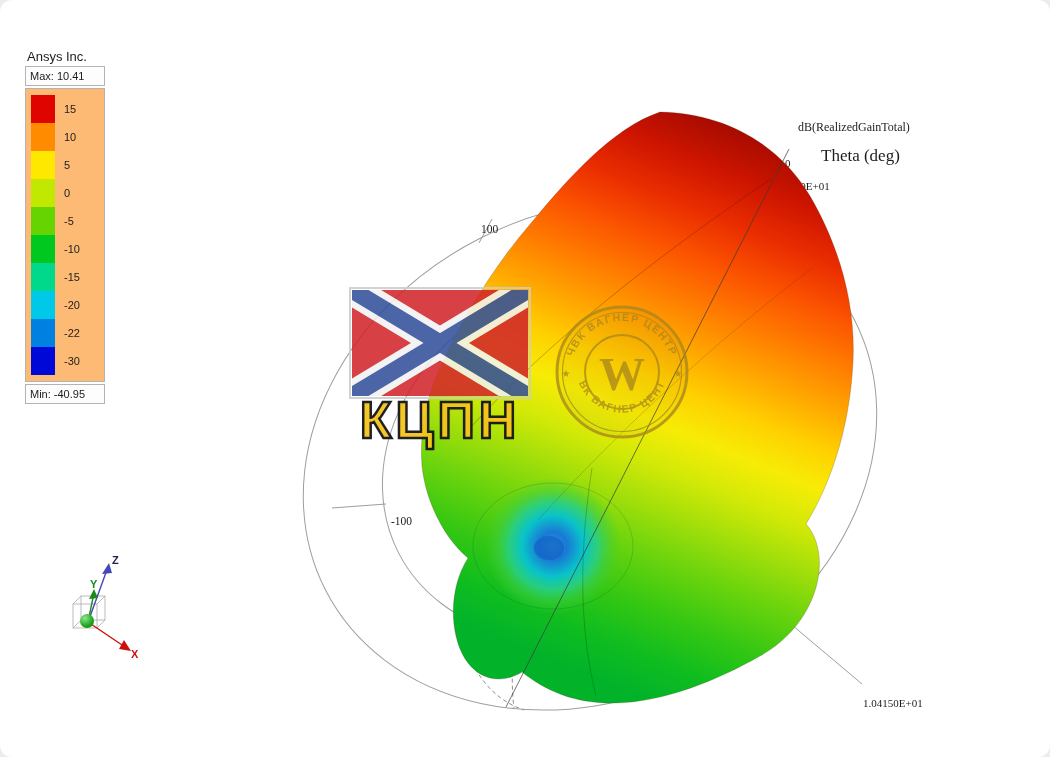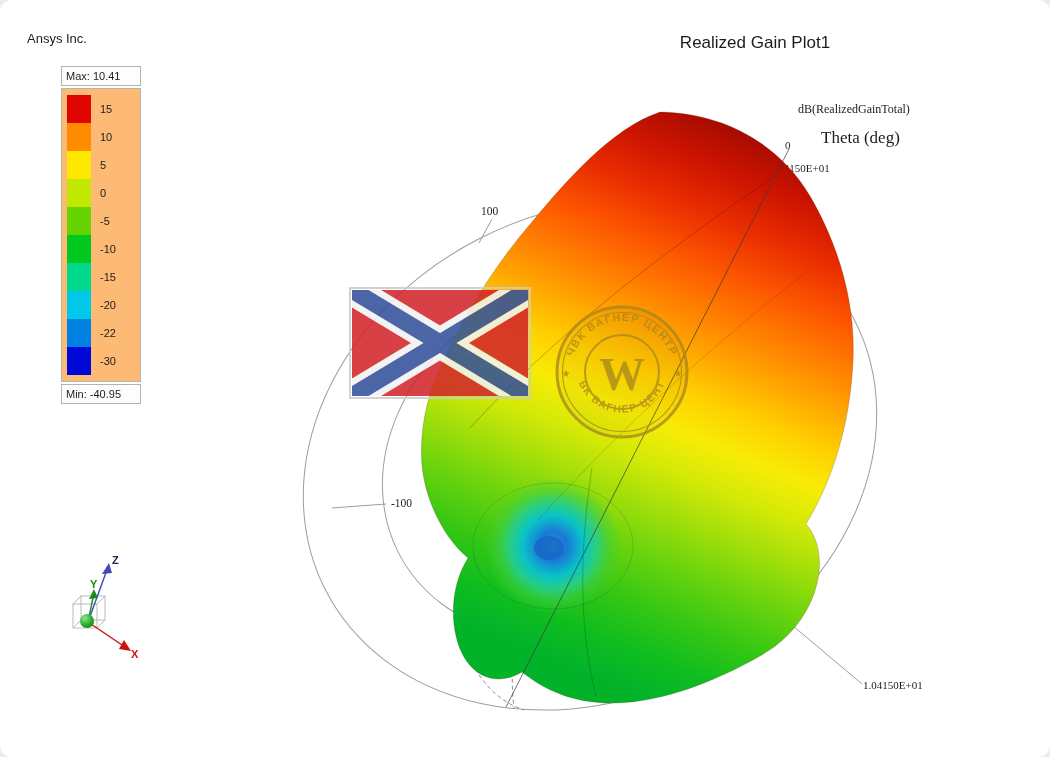--- a/index.html
+++ b/index.html
@@ -8,32 +8,32 @@
     position: relative; width: 1050px; height: 757px;
     background: #ffffff; border-radius: 12px; overflow: hidden;
     font-family: "Liberation Sans", sans-serif; color: #1c1c1c;
   }
   .abs { position: absolute; white-space: nowrap; }
   svg.layer { position: absolute; left: 0; top: 0; pointer-events: none; }
   .z1 { z-index: 1; } .z2 { z-index: 2; } .z3 { z-index: 3; }
   .z4 { z-index: 4; } .z5 { z-index: 5; } .z6 { z-index: 6; }
 
   
-  #legend { left: 25px; top: 66px; width: 80px; font-size: 11px; z-index: 6; margin-left: 36px; }
+  #legend { left: 25px; top: 66px; width: 80px; font-size: 11px; z-index: 6; }
   .legend-cell {
     border: 1px solid #b3b3b3; background: #fdfdfd;
     padding: 3px 4px; margin-bottom: 2px;
   }
   #legend-scale { border: 1px solid #b3b3b3; background: #fdba74; padding: 6px 5px; margin-bottom: 2px; }
   .band-row { display: flex; align-items: center; height: 28px; }
   .swatch { width: 24px; height: 28px; flex: 0 0 24px; }
   .band-label { margin-left: 9px; }
 
   
-  .lab { position: absolute; white-space: nowrap; }
+  .lab { position: absolute; white-space: nowrap; margin-top: 18px; }
   #page-title { left: 645px; top: 33px; width: 220px; text-align: center; font-size: 17px; }
   #ansys-label { left: 27px; top: 31px; font-size: 13px; }
   #quantity-label { left: 798px; top: 102px; font-size: 12px; }
   #theta-axis-label { left: 821px; top: 128px; font-size: 17px; }
   #theta-zero-label { left: 785px; top: 139px; font-size: 11px; }
   #radial-top-label { left: 770px; top: 162px; font-size: 11px; }
   #theta-120-label { left: 481px; top: 205px; font-size: 11.5px; }
   #theta-neg120-label { left: 391px; top: 497px; font-size: 11.5px; }
   #ring-75-label { left: 740px; top: 585px; font-size: 11px; }
   #radial-bottom-label { left: 863px; top: 679px; font-size: 11px; }
@@ -137,20 +137,21 @@
       <rect x="350" y="288" width="180" height="110" fill="none" stroke="#cccccc" stroke-width="2"></rect>
       <rect x="352" y="290" width="176" height="106" style="fill:var(--flag-red,#d2242a)"></rect>
       <g clip-path="url(#flagClip)">
         <line x1="352" y1="290" x2="528" y2="396" style="stroke:var(--flag-white,#f2f2f2)" stroke-width="30"></line>
         <line x1="528" y1="290" x2="352" y2="396" style="stroke:var(--flag-white,#f2f2f2)" stroke-width="30"></line>
         <line x1="352" y1="290" x2="528" y2="396" style="stroke:var(--flag-blue,#324f9b)" stroke-width="17"></line>
         <line x1="528" y1="290" x2="352" y2="396" style="stroke:var(--flag-blue,#324f9b)" stroke-width="17"></line>
       </g>
     </g>
   </svg>
+  <div class="abs" id="flag-caption">КЦПН</div>
 
   <svg class="layer z5" width="1050" height="757">
     <defs>
       <path id="stampTopPath" d="M 571 372 A 51 51 0 0 1 673 372" fill="none"></path>
       <path id="stampBottomPath" d="M 578 380 A 46 46 0 0 0 666 380" fill="none"></path>
     </defs>
     <g opacity=".78">
       <circle cx="622" cy="372" r="65" fill="rgba(130,105,20,.08)" style="stroke:var(--stamp-gold,#a8861c)" stroke-width="3"></circle>
       <circle cx="622" cy="372" r="59.5" fill="none" style="stroke:var(--stamp-gold,#a8861c)" stroke-width="1.2"></circle>
       <circle cx="622" cy="372" r="37" fill="none" style="stroke:var(--stamp-gold,#a8861c)" stroke-width="2"></circle>
@@ -188,21 +189,20 @@
     <polygon points="39,49 34,59 43,58" fill="#1a8a1a"></polygon>
     <line x1="33" y1="82" x2="70" y2="107" stroke="#cc1111" stroke-width="1.4"></line>
     <polygon points="76,111 64,109 69,100" fill="#cc1111"></polygon>
     <circle cx="32" cy="81" r="7" fill="url(#sphereGrad)"></circle>
     <text x="57" y="24" font-size="11" font-weight="bold" fill="#22224a">Z</text>
     <text x="35" y="48" font-size="11" font-weight="bold" fill="#1a8a1a">Y</text>
     <text x="76" y="118" font-size="11" font-weight="bold" fill="#cc1111">X</text>
   </svg>
 
   <div class="lab z6" id="ansys-label" style="z-index:6">Ansys Inc.</div>
-  <div class="lab z6" id="page-title" style="z-index:6">Realized Gain Plot1</div>
 
   <div class="abs" id="legend">
     <div class="legend-cell">Max: 10.41</div>
     <div id="legend-scale">
     <div class="band-row">
       <span class="swatch" style="background: rgb(224, 4, 0);"></span>
       <span class="band-label">15</span>
     </div>
 
     <div class="band-row">

